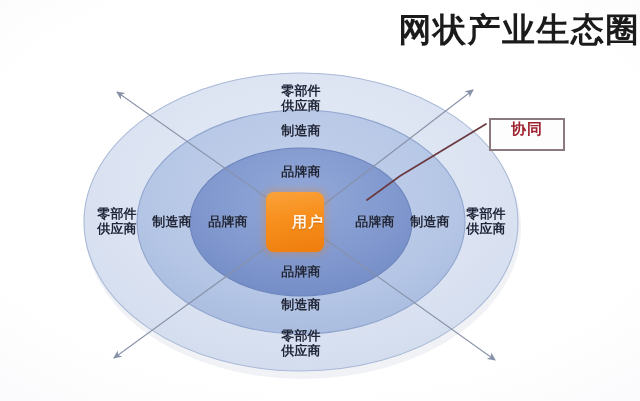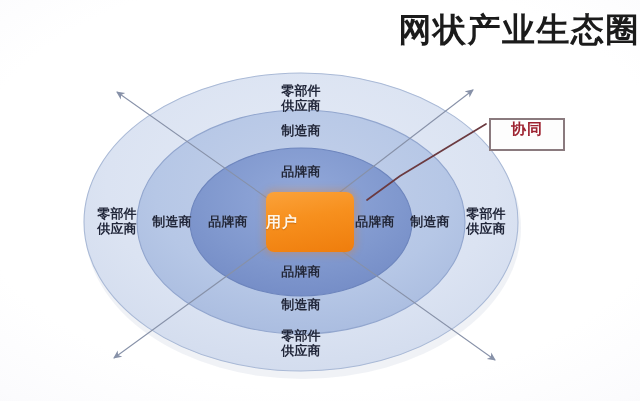--- a/index.html
+++ b/index.html
@@ -75,28 +75,28 @@
     white-space: pre-line;
     transform: translate(-50%, -50%);
     letter-spacing: 0.2px;
     text-shadow: 0 0 1px rgba(255,255,255,0.35);
   }
 
   #center-node {
     position: absolute;
     left: 266px;
     top: 192px;
-    width: 88px;
+    width: 58px;
     height: 60px;
     border-radius: 8px;
     background: linear-gradient(170deg, #fba23a 0%, #f7901e 42%, #ef7d0c 100%);
     box-shadow: 0 0 7px 3px rgba(240,130,25,0.30);
     display: flex;
     align-items: center;
-    justify-content: flex-start;
+    justify-content: flex-end;
   }
   #center-label {
     color: #fff6e8;
     font-size: 15px;
     font-weight: 700;
     letter-spacing: 1px;
     text-shadow: 0 1px 1px rgba(150,70,0,0.45);
   }
 </style>
 </head>

